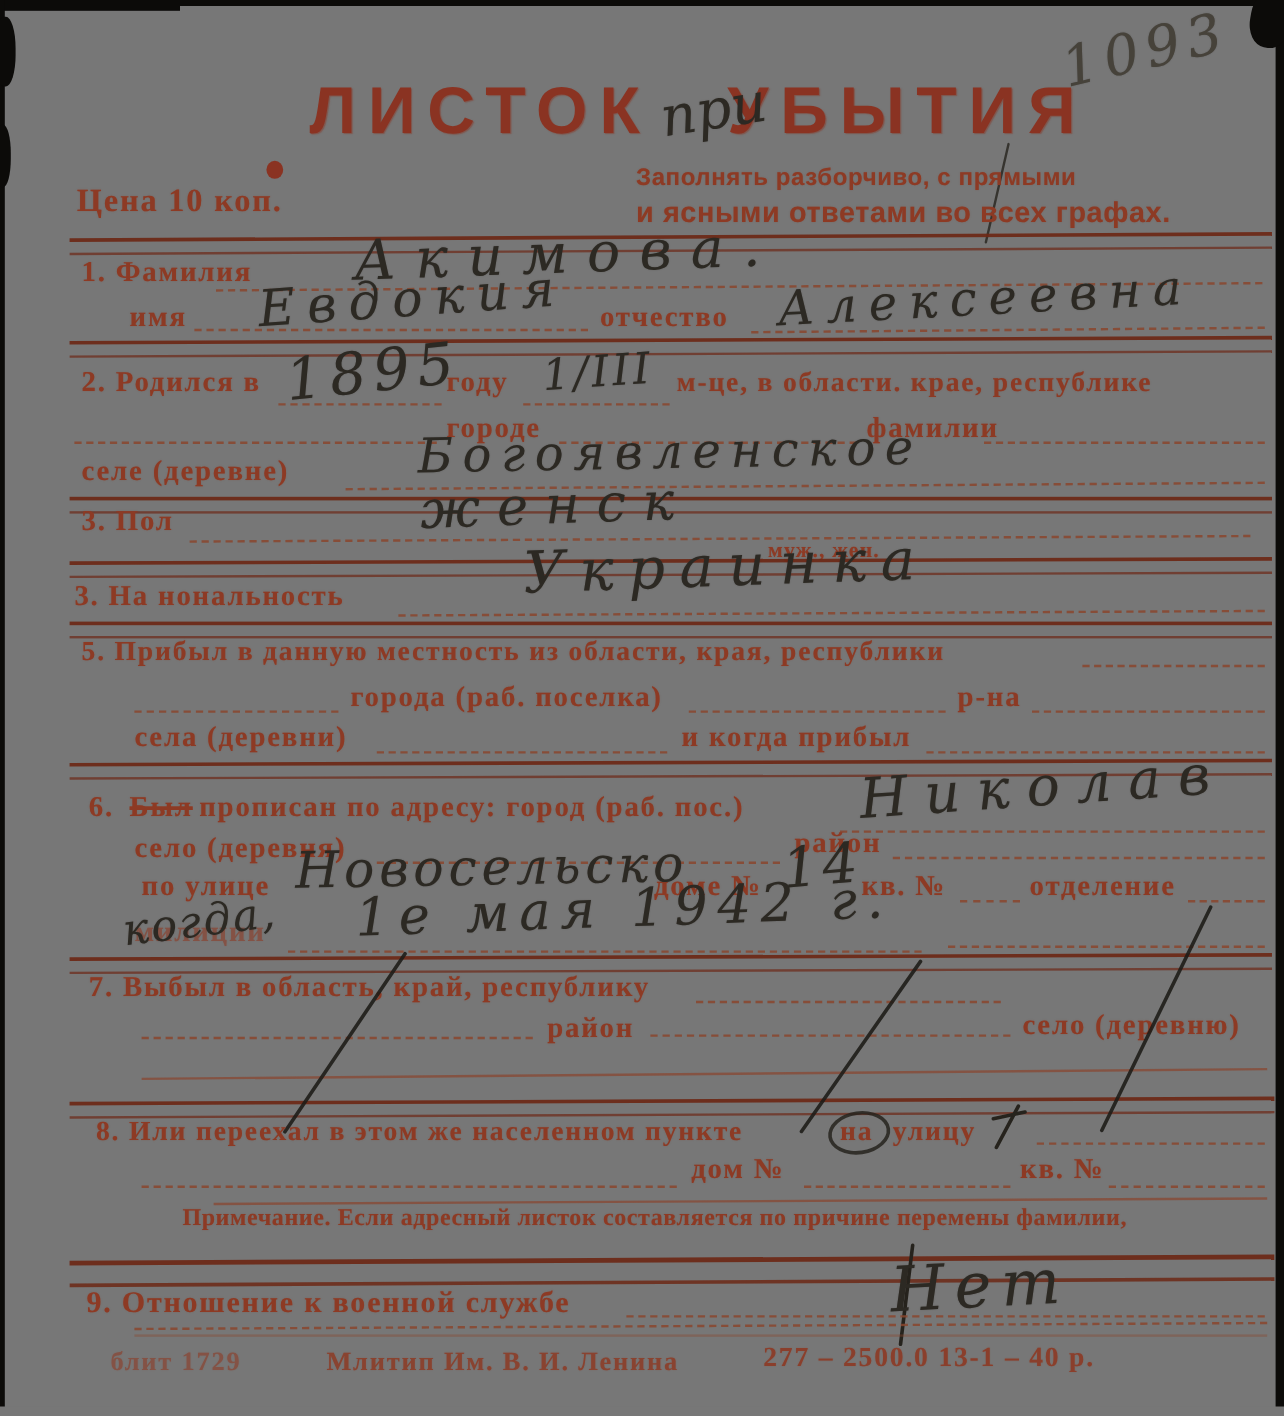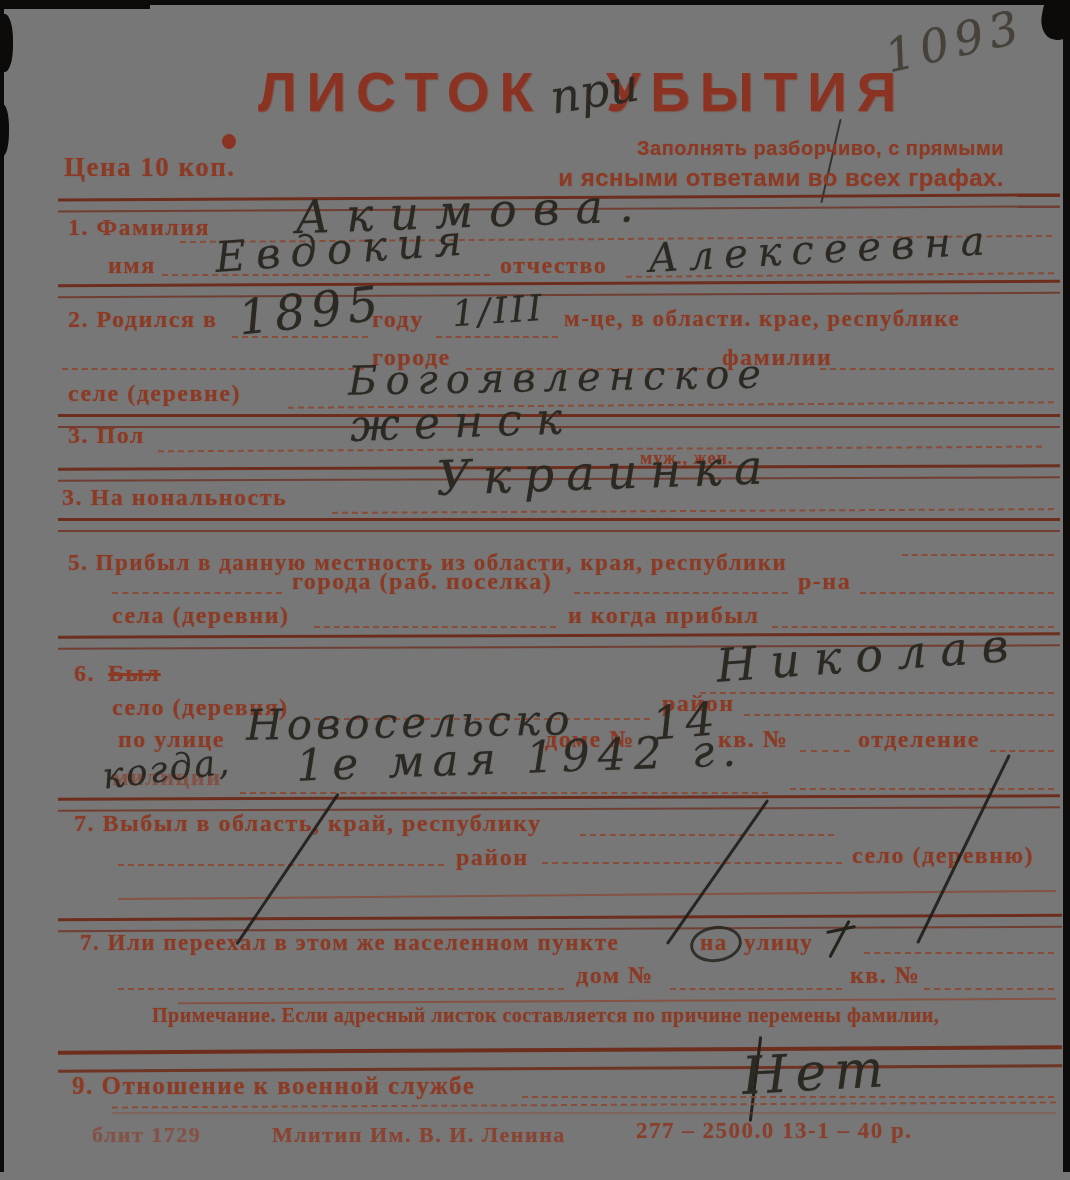--- a/index.html
+++ b/index.html
@@ -47,21 +47,21 @@
   <span class="pr titleTxt" style="left:258px;top:60px">ЛИСТОК</span>
   <span class="hw" style="left:550px;top:64px;font-size:46px;transform:rotate(-9deg);z-index:3">при</span>
   <span class="pr titleTxt" style="left:606px;top:60px">УБЫТИЯ</span>
   <div class="blob" style="left:222px;top:134px;width:14px;height:15px;background:#8a3322;border-radius:50%"></div>
   <div class="inkline" style="left:830px;top:118px;width:2px;height:86px;transform:rotate(13deg);opacity:.8"></div>
 
   <span class="hw" style="left:884px;top:14px;font-size:46px;letter-spacing:6px;color:#46423a;transform:rotate(-13deg)">1093</span>
 
   <span class="pr" style="left:64px;top:152px;font-size:27px">Цена 10 коп.</span>
 
-  <div style="position:absolute;left:530px;top:134px;width:474px;text-align:right">
+  <div style="position:absolute;left:530px;top:134px;width:474px;text-align:left">
     <span class="pr pr-sans" style="position:static;font-size:20px;letter-spacing:.5px;display:block;line-height:29px">Заполнять разборчиво, с прямыми</span>
     <span class="pr pr-sans" style="position:static;font-size:24px;letter-spacing:.5px;display:block;line-height:29px">и ясными ответами во всех графах.</span>
   </div>
 
   <div class="heavy" style="left:58px;top:196px;width:1002px;transform:rotate(-.3deg)"></div>
 
   <span class="pr" style="left:68px;top:214px">1. Фамилия</span>
   <span class="hw" style="left:295px;top:184px;font-size:46px;letter-spacing:16px;transform:rotate(-2deg)">Акимова.</span>
   <div class="blank" style="left:180px;top:238px;width:872px;transform:rotate(-.4deg)"></div>
 
@@ -96,35 +96,36 @@
   <span class="hw" style="left:350px;top:396px;font-size:44px;letter-spacing:14px;transform:rotate(-2deg)">женск</span>
   <div class="blank" style="left:158px;top:448px;width:884px;transform:rotate(-.3deg)"></div>
   <span class="pr pr-xs" style="left:640px;top:448px">муж., жен.</span>
   <div class="heavy" style="left:58px;top:466px;width:1002px;transform:rotate(-.2deg)"></div>
 
   <span class="pr" style="left:62px;top:484px">3. На нональность</span>
   <span class="hw" style="left:436px;top:444px;font-size:48px;letter-spacing:12px;transform:rotate(-2deg)">Украинка</span>
   <div class="blank" style="left:332px;top:510px;width:722px;transform:rotate(-.3deg)"></div>
   <div class="heavy" style="left:58px;top:518px;width:1002px"></div>
 
-  <span class="pr" style="left:68px;top:550px;font-size:23px">5. Прибыл в данную местность из области, края, республики</span>
+  <span class="pr" style="left:68px;top:530px;font-size:23px">5. Прибыл в данную местность из области, края, республики</span>
   <div class="blank" style="left:902px;top:554px;width:152px"></div>
   <div class="blank" style="left:112px;top:592px;width:170px"></div>
   <span class="pr" style="left:292px;top:568px">города (раб. поселка)</span>
   <div class="blank" style="left:574px;top:592px;width:214px"></div>
   <span class="pr" style="left:798px;top:568px">р-на</span>
   <div class="blank" style="left:860px;top:592px;width:194px"></div>
   <span class="pr" style="left:112px;top:602px">села (деревни)</span>
   <div class="blank" style="left:314px;top:626px;width:242px"></div>
   <span class="pr" style="left:568px;top:602px">и когда прибыл</span>
   <div class="blank" style="left:772px;top:626px;width:282px"></div>
   <div class="heavy" style="left:58px;top:634px;width:1002px;transform:rotate(-.2deg)"></div>
 
   <span class="pr" style="left:74px;top:660px">6.</span>
   <span class="pr struck" style="left:108px;top:660px">Был</span>
+  <span class="pr" style="left:166px;top:660px">прописан по адресу: город (раб. пос.)</span>
   <span class="hw" style="left:716px;top:628px;font-size:46px;letter-spacing:14px;transform:rotate(-4deg)">Николав</span>
   <div class="blank" style="left:700px;top:692px;width:354px"></div>
 
   <span class="pr" style="left:112px;top:694px">село (деревня)</span>
   <div class="blank" style="left:314px;top:718px;width:336px"></div>
   <span class="pr" style="left:662px;top:690px">район</span>
   <div class="blank" style="left:744px;top:714px;width:310px"></div>
 
   <span class="pr" style="left:118px;top:726px">по улице</span>
   <span class="hw" style="left:246px;top:698px;font-size:42px;letter-spacing:4px;transform:rotate(-1deg);z-index:3">Новосельско</span>
@@ -148,21 +149,21 @@
   <span class="pr" style="left:456px;top:844px">район</span>
   <div class="blank" style="left:542px;top:862px;width:300px"></div>
   <span class="pr" style="left:852px;top:842px">село (деревню)</span>
   <div class="guide" style="left:118px;top:894px;width:938px;transform:rotate(-.5deg)"></div>
   <div class="heavy" style="left:58px;top:916px;width:1004px;transform:rotate(-.25deg)"></div>
 
   <div class="slash" style="left:286px;top:778px;height:182px;transform:rotate(34deg)"></div>
   <div class="slash" style="left:716px;top:784px;height:176px;transform:rotate(35deg)"></div>
   <div class="slash" style="left:962px;top:744px;height:210px;transform:rotate(26deg)"></div>
 
-  <span class="pr" style="left:80px;top:930px;font-size:23px">7. Или переехал в этом же населенном пункте</span>
+  <span class="pr" style="left:80px;top:930px;font-size:23px">8. Или переехал в этом же населенном пункте</span>
   <span class="pr" style="left:700px;top:930px;font-size:23px">на</span>
   <div class="scribble-oval" style="left:690px;top:926px;width:46px;height:30px;transform:rotate(-8deg)"></div>
   <span class="pr" style="left:744px;top:930px;font-size:23px">улицу</span>
   <div class="inkline" style="left:838px;top:918px;width:3px;height:42px;transform:rotate(28deg)"></div>
   <div class="inkline" style="left:826px;top:928px;width:30px;height:3px;transform:rotate(-12deg)"></div>
   <div class="blank" style="left:864px;top:952px;width:190px"></div>
 
   <div class="blank" style="left:118px;top:988px;width:446px"></div>
   <span class="pr" style="left:576px;top:962px">дом №</span>
   <div class="blank" style="left:670px;top:988px;width:172px"></div>

